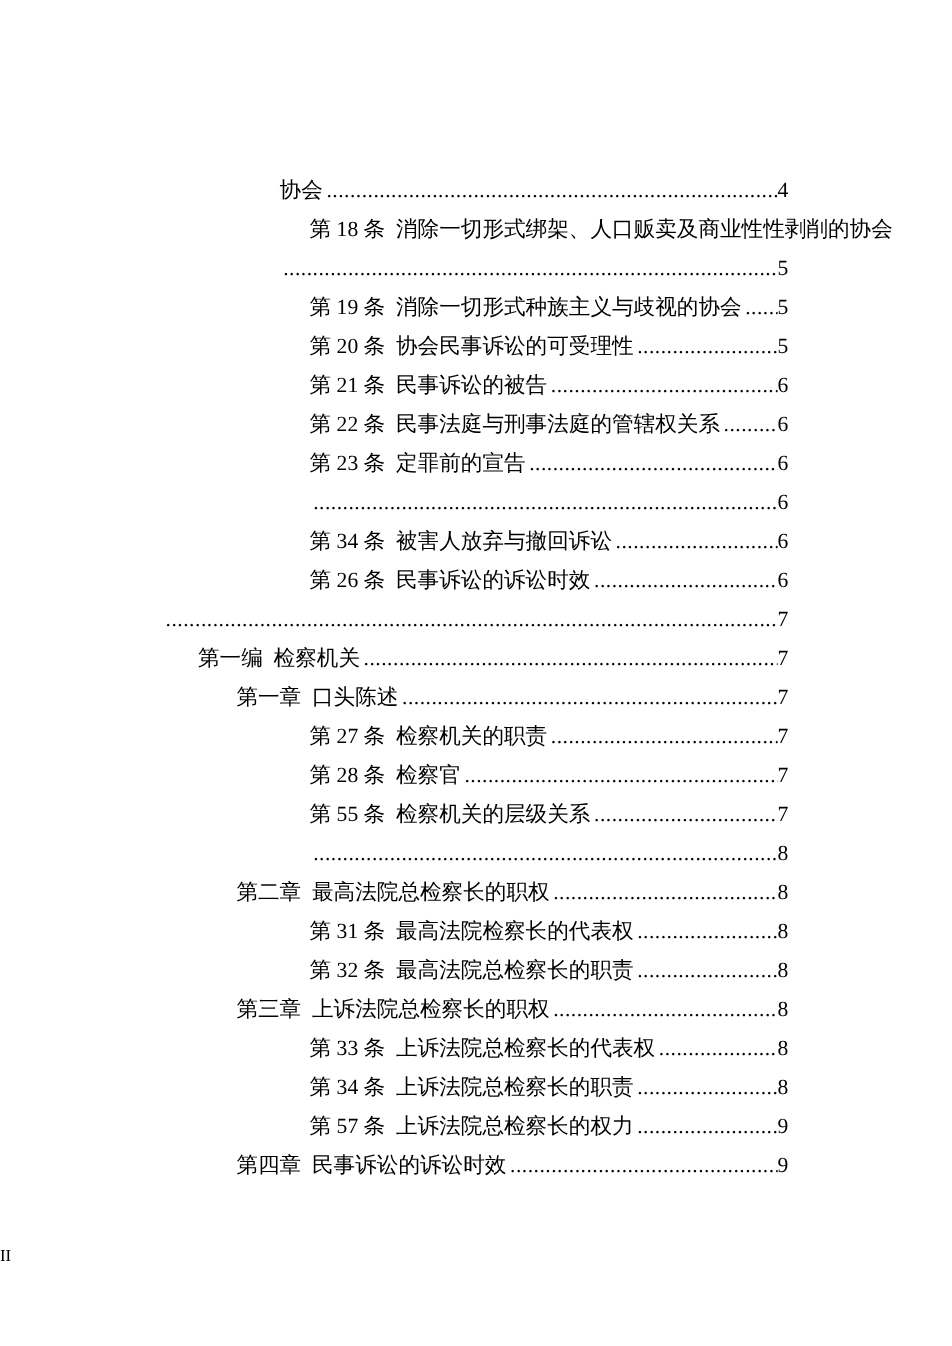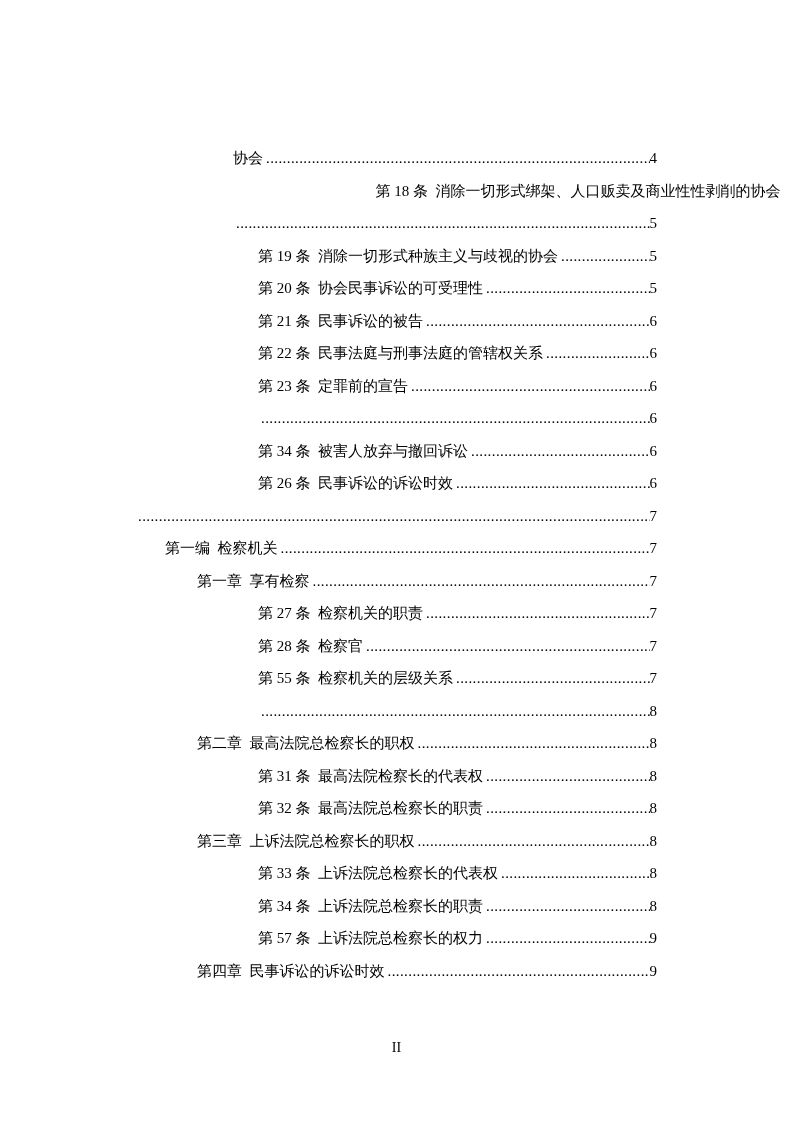--- a/index.html
+++ b/index.html
@@ -19,23 +19,22 @@
   .toc {
     position: absolute;
     left: 135px;
     top: 142px;
     width: 522px;
   }
   .toc-row {
     display: flex;
     align-items: baseline;
     line-height: 32.5px;
-    font-size: 15px;
+    font-size: 18px;
     white-space: pre;
-    justify-content: center;
   }
   .lvl-volume       { padding-left: 0; }
   .lvl-part         { padding-left: 30px; }
   .lvl-chapter      { padding-left: 62px; }
   .lvl-article      { padding-left: 123px; }
   .lvl-continuation { padding-left: 98px; }
 
   .toc-text {
     flex: 0 0 auto;
     white-space: pre;
@@ -53,21 +52,21 @@
     flex: 0 0 auto;
     text-align: right;
   }
   .no-leader { width: 640px; }
 
   .footer {
     position: absolute;
     top: 1040px;
     left: 0;
     width: 793px;
-    text-align: center;
+    text-align: left;
     font-size: 14px;
     line-height: 16px;
   }
 </style>
 </head>
 <body>
 
 <div class="page">
   <div class="toc" id="toc">
       <div class="toc-row lvl-continuation">
@@ -127,21 +126,21 @@
       <div class="toc-row lvl-volume">
     <span class="toc-dots">............................................................................................................................................................................................................................................................................................................</span>
     <span class="toc-page">7</span>
   </div>
       <div class="toc-row lvl-part">
     <span class="toc-text">第一编  检察机关</span>
     <span class="toc-dots">............................................................................................................................................................................................................................................................................................................</span>
     <span class="toc-page">7</span>
   </div>
       <div class="toc-row lvl-chapter">
-    <span class="toc-text">第一章  享有检察</span>
+    <span class="toc-text">第一章  口头陈述</span>
     <span class="toc-dots">............................................................................................................................................................................................................................................................................................................</span>
     <span class="toc-page">7</span>
   </div>
       <div class="toc-row lvl-article">
     <span class="toc-text">第 27 条  检察机关的职责</span>
     <span class="toc-dots">............................................................................................................................................................................................................................................................................................................</span>
     <span class="toc-page">7</span>
   </div>
       <div class="toc-row lvl-article">
     <span class="toc-text">第 28 条  检察官</span>

